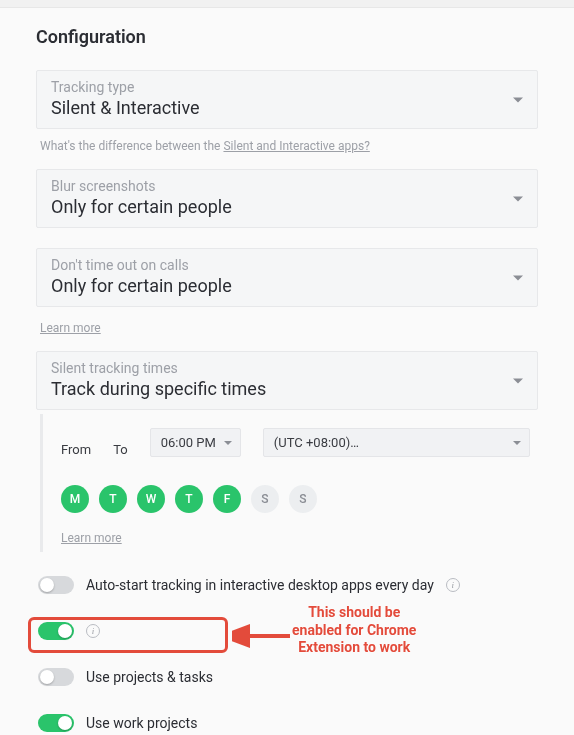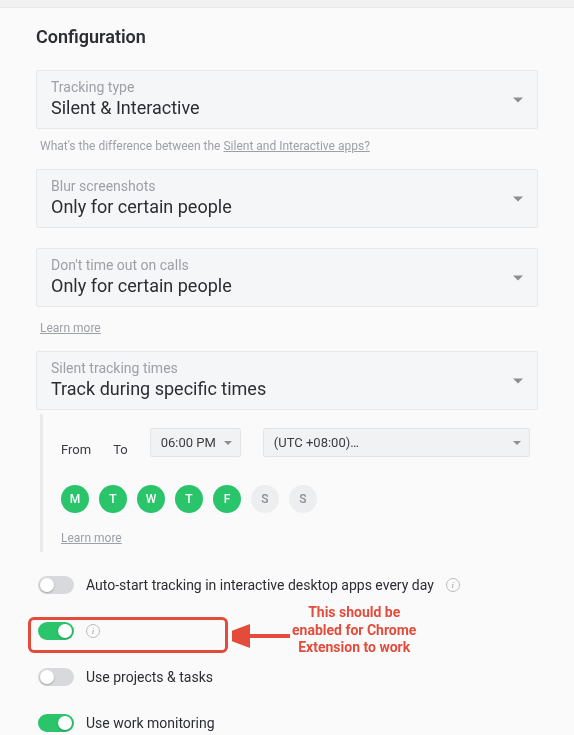--- a/index.html
+++ b/index.html
@@ -293,21 +293,21 @@
     <div class="toggle off">
         <div class="knob"></div>
       </div>
     <span class="toggle-label">Use projects &amp; tasks</span>
   </div>
 
   <div class="toggle-row">
     <div class="toggle on">
         <div class="knob"></div>
       </div>
-    <span class="toggle-label">Use work monitoring</span>
+    <span class="toggle-label">Use work projects</span>
   </div>
 
   <div class="toggle-row" style="margin-bottom:4px">
     <div class="toggle on-light">
         <div class="knob"></div>
       </div>
     <span class="toggle-label">Use payroll</span>
     <span class="info-icon">i</span>
   </div>
   <a class="learn-sub">Learn more</a>

